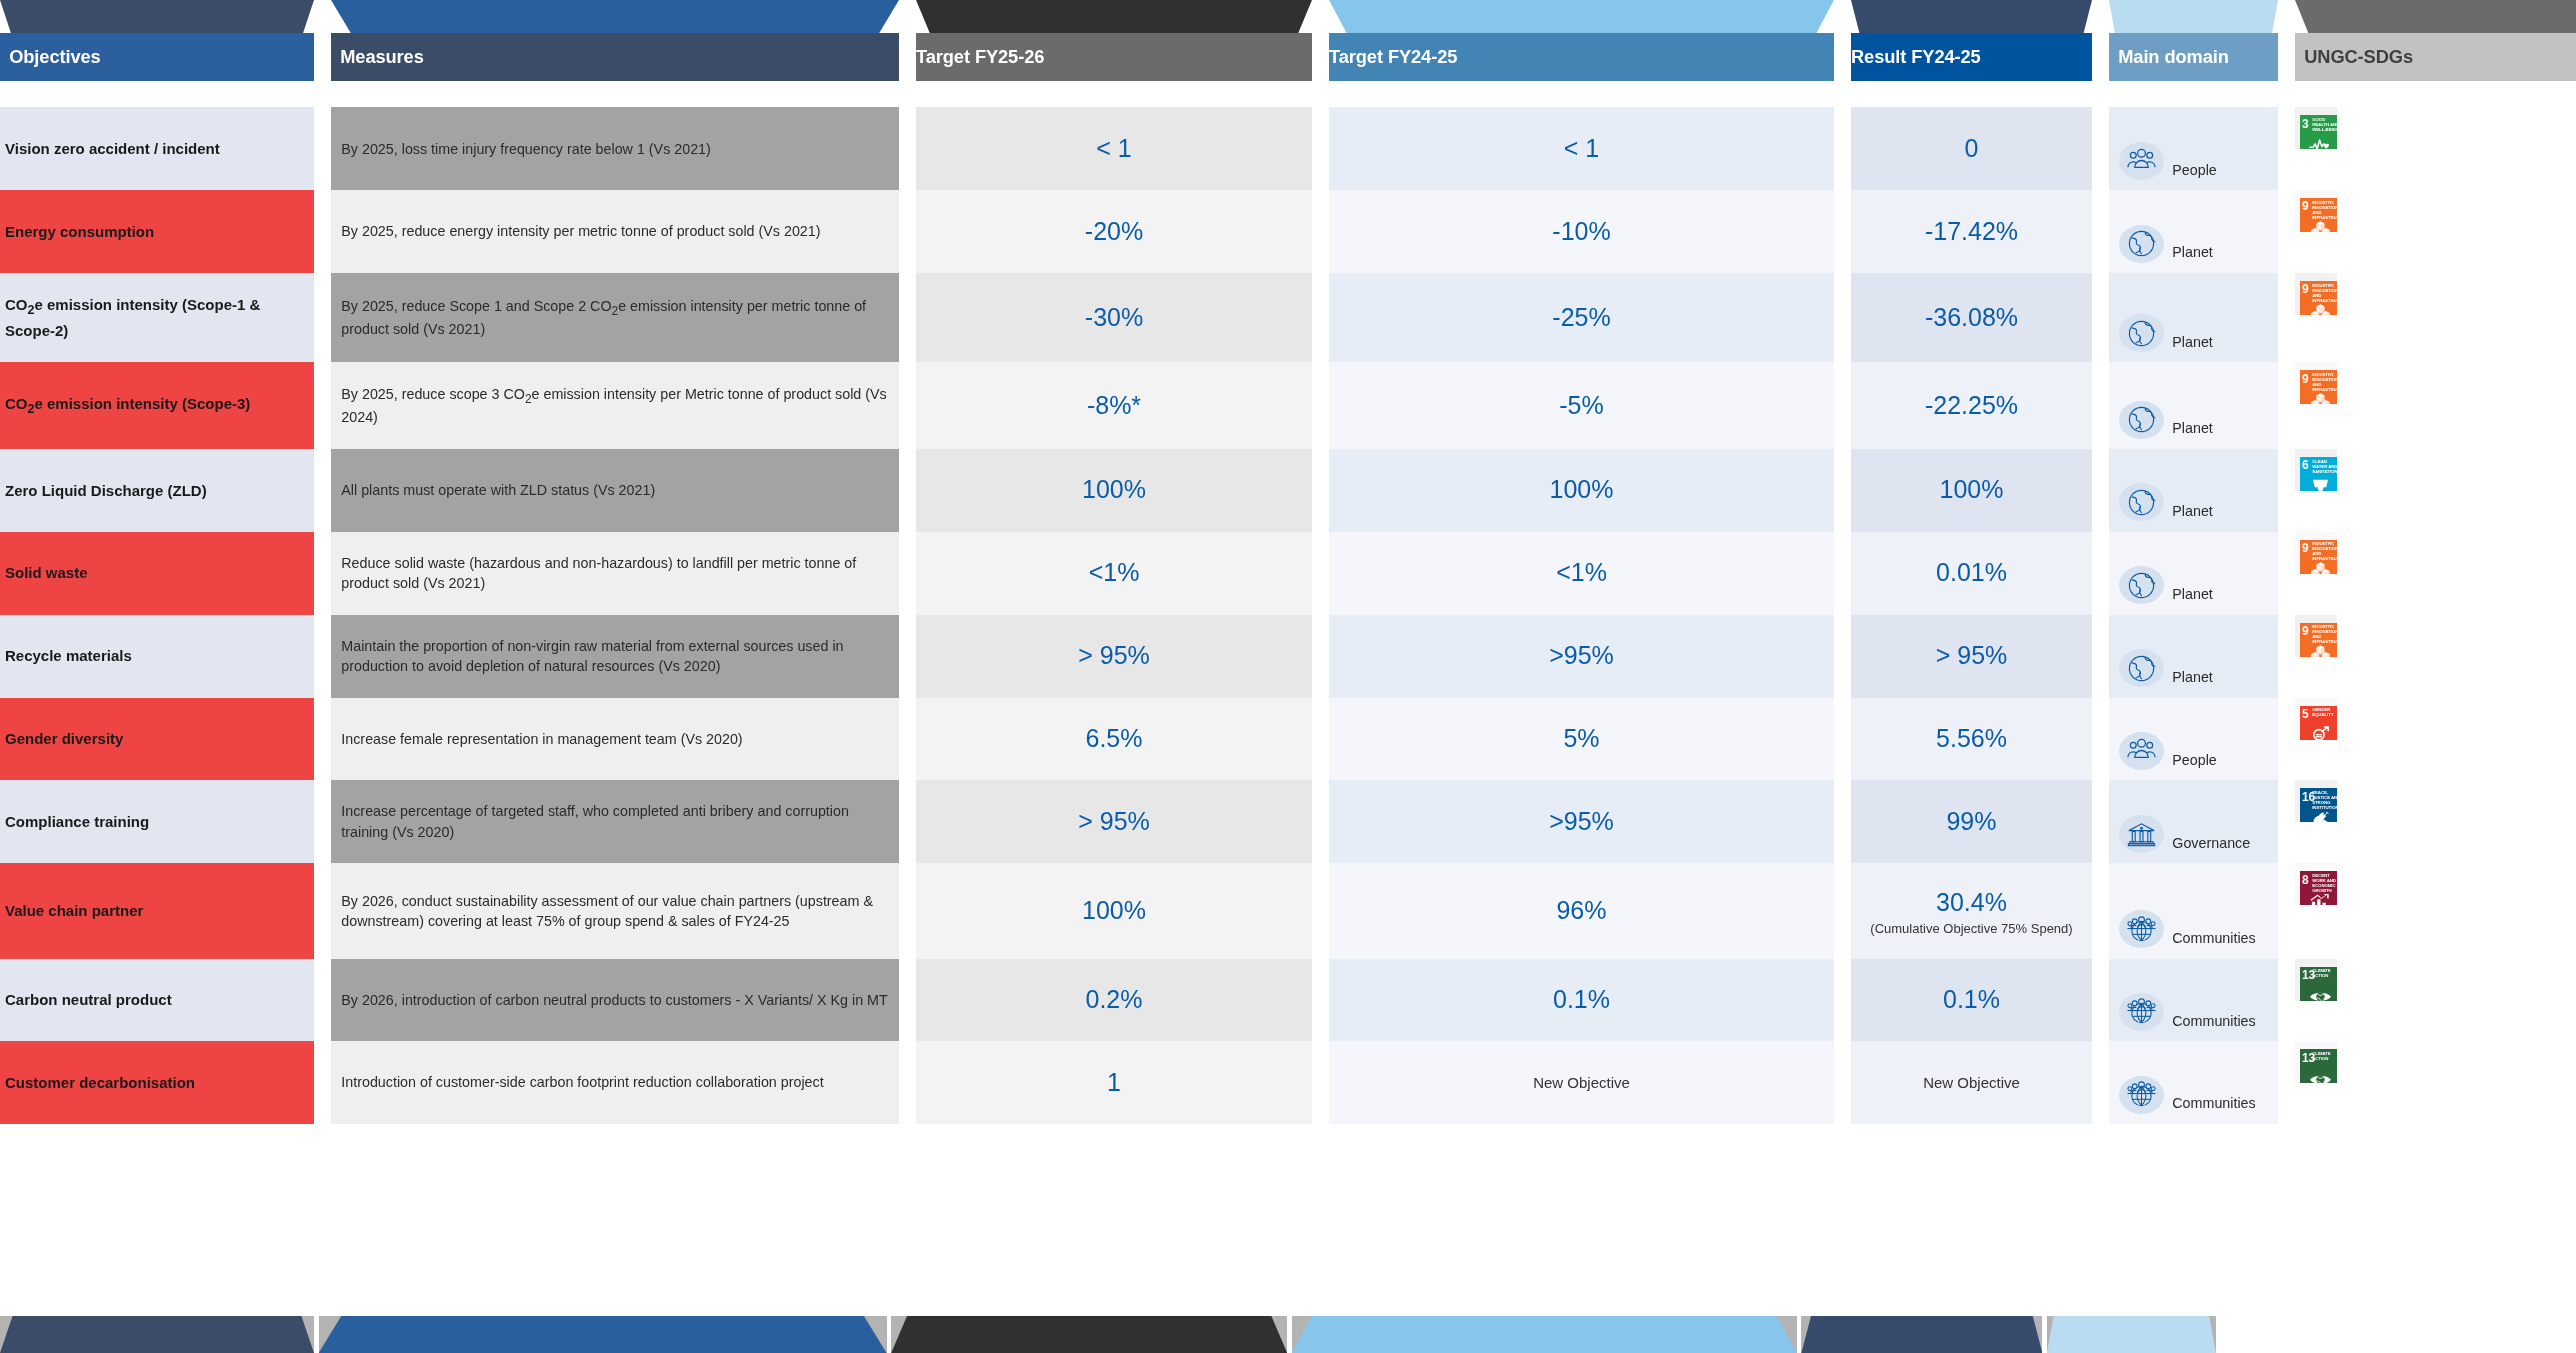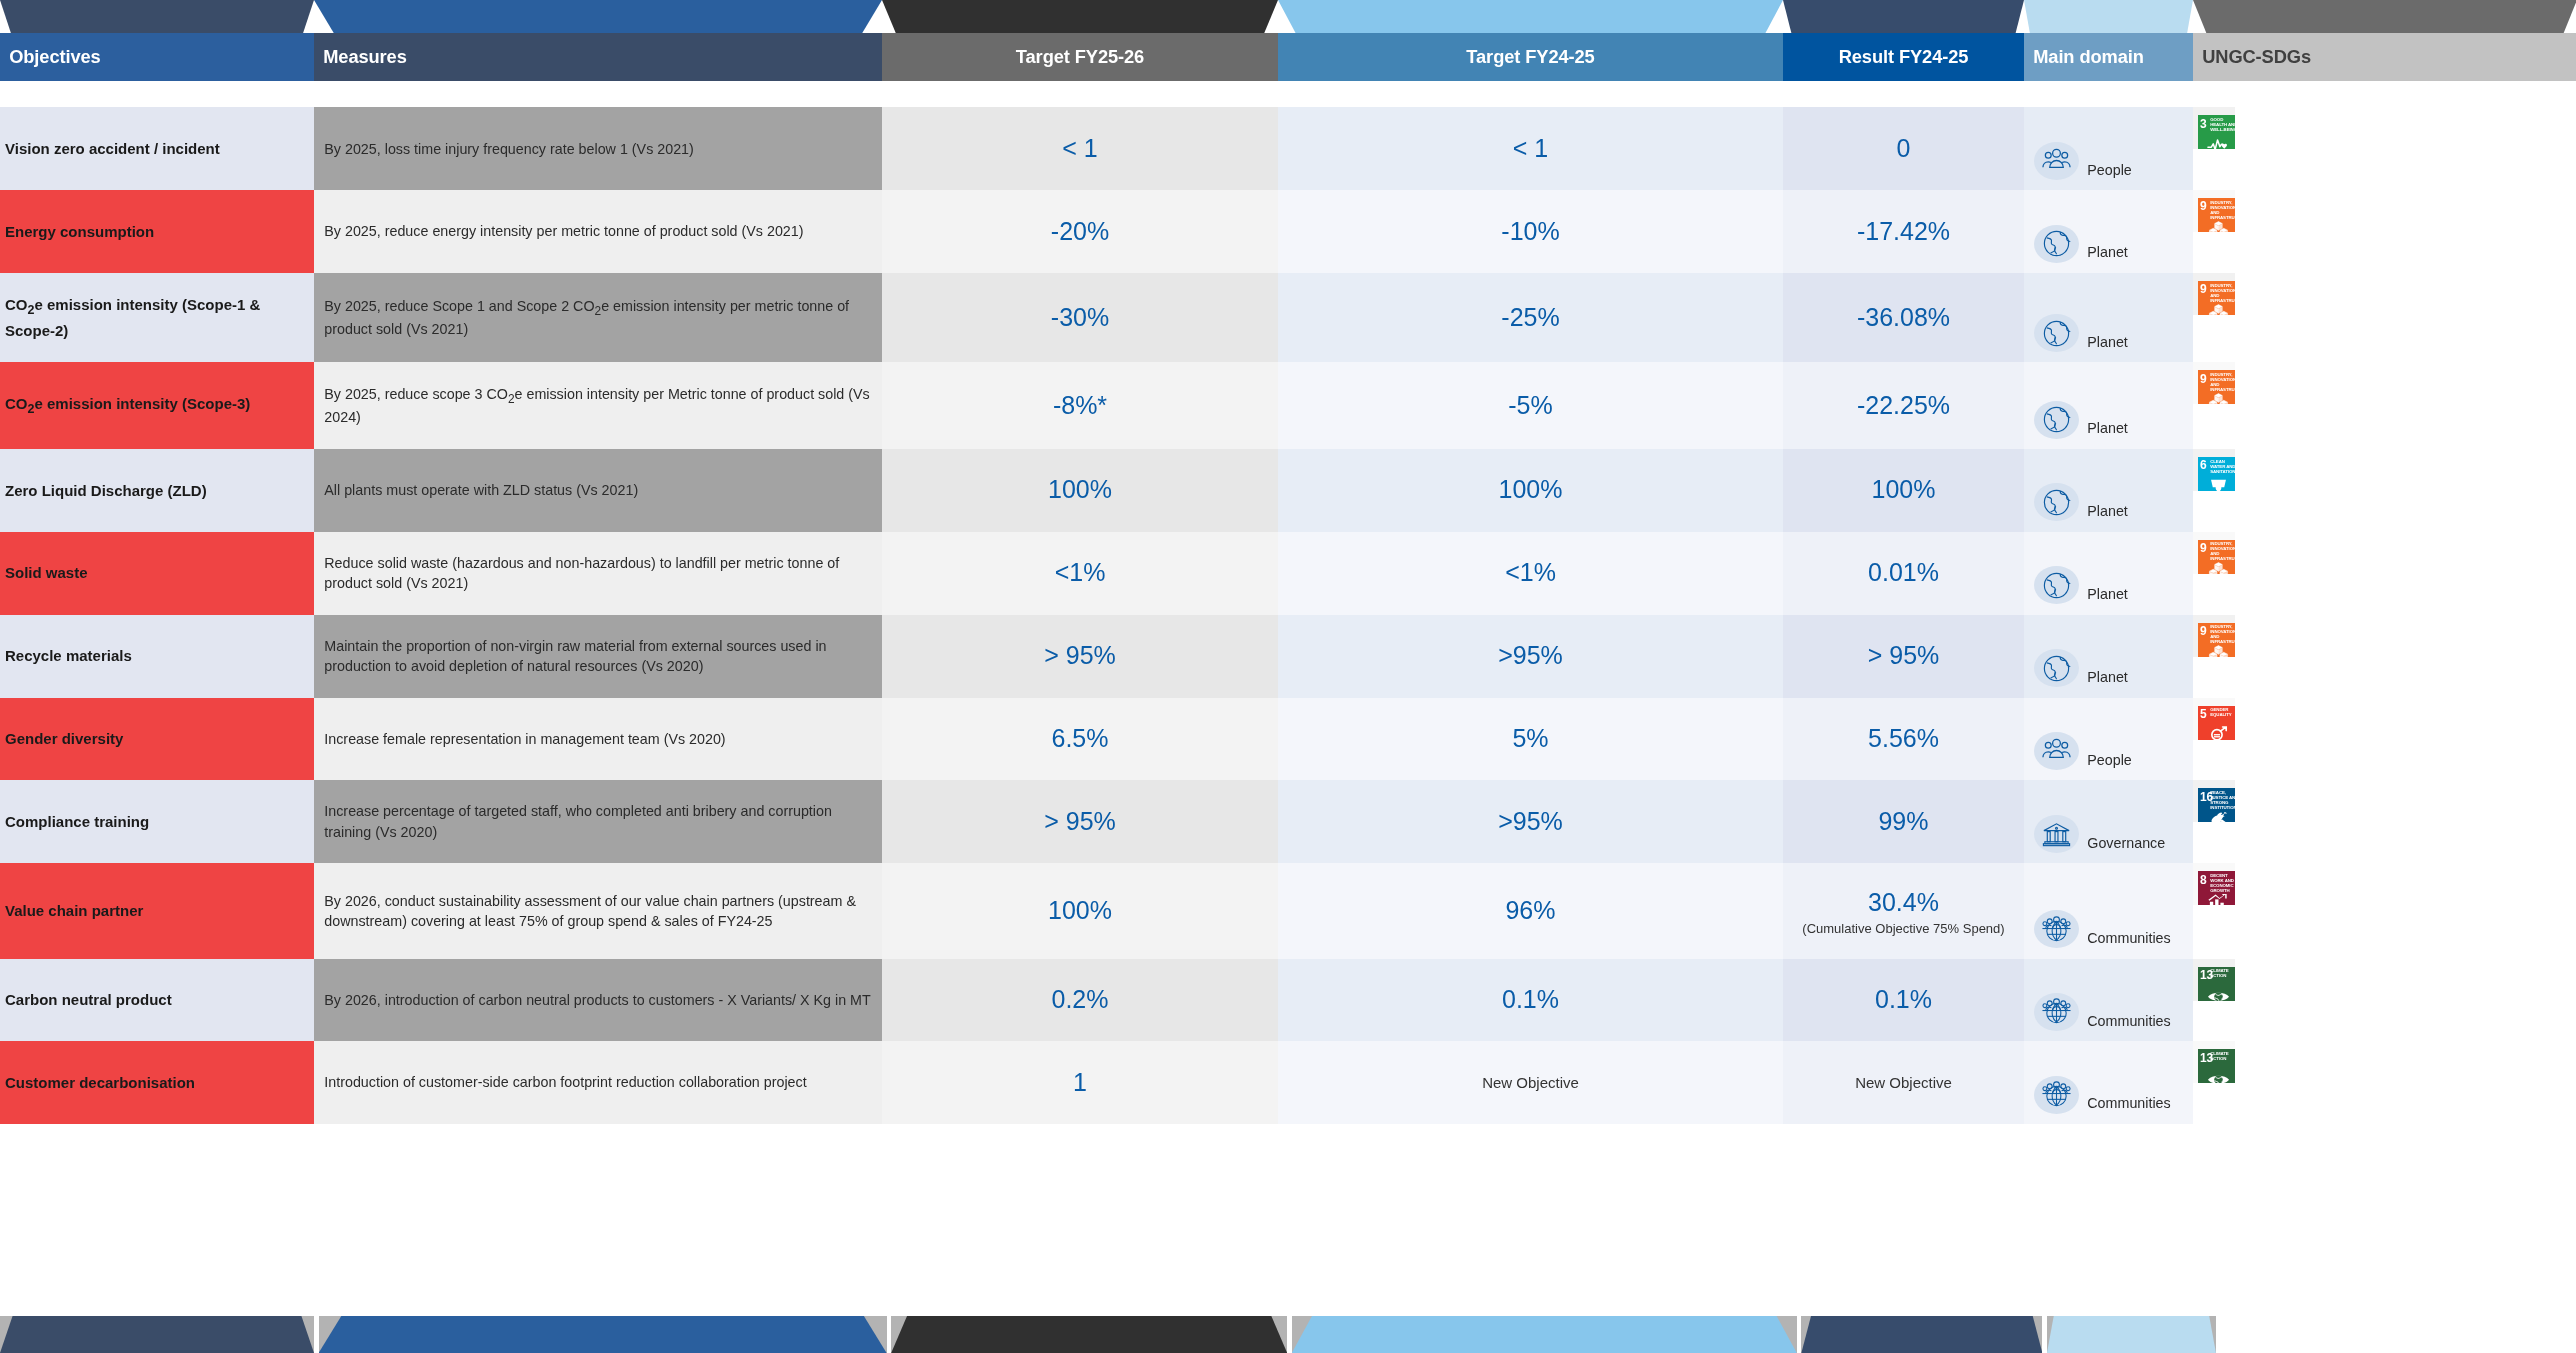--- a/index.html
+++ b/index.html
@@ -11,38 +11,38 @@
     position:relative;
   }
 
   
   .table {
     position:relative;
     width:2576px; height:1124px;
     display:grid;
     grid-template-columns: 314px 568px 396px 505px 241px 169px 384px;
     grid-auto-rows:auto;
-    column-gap:0;
+    column-gap:17px;
   }
 
   
   .hdr-wrap { position:relative; height:81px; }
   .hdr-tab {
     position:absolute; left:0; right:0; top:0; height:38px;
     clip-path: polygon(0 0, 100% 0, 96% 100%, 4% 100%);
   }
   .hdr-bar {
     position:absolute; left:0; right:0; top:33px; height:48px;
     display:flex; align-items:center;
   }
   .hdr-bar span {
     color:#ffffff; font-size:18.3px; font-weight:bold; letter-spacing:-0.1px;
   }
   .hdr-bar.left span { padding-left:9.2px; }
-  .hdr-bar.center { justify-content:center; }
+  .hdr-bar.center { }
   .hdr-bar.dark span { color:#404040; }
 
   
   .cell {
     padding:8px 10.3px;
     display:flex; align-items:center;
     font-size:14.3px; color:#2b2b2b;
     line-height:1.42;
     min-height:0;
   }

